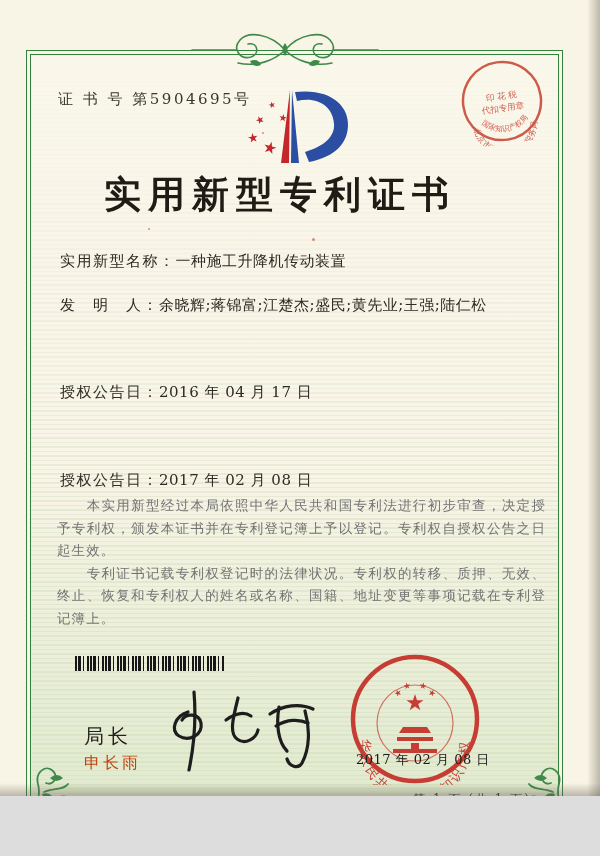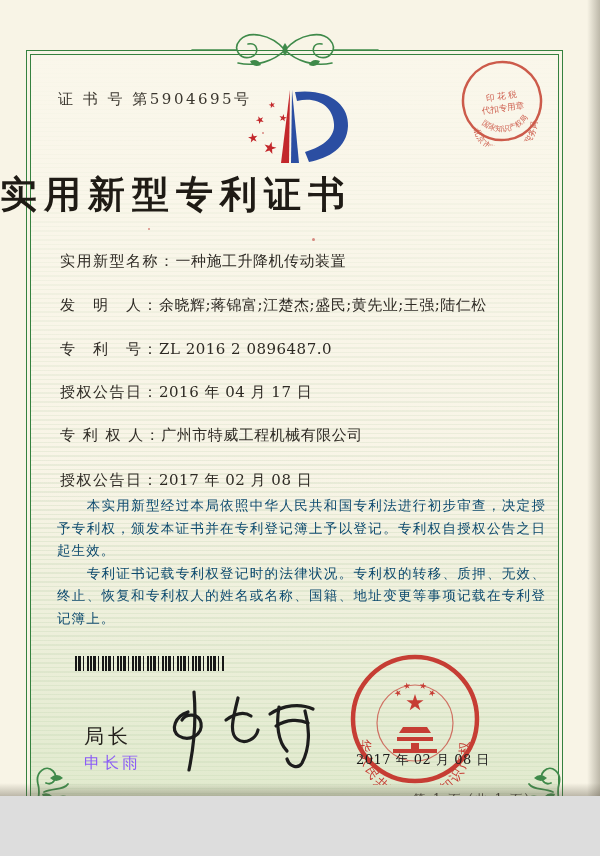--- a/index.html
+++ b/index.html
@@ -24,43 +24,43 @@
     background:linear-gradient(180deg,rgba(250,247,235,.95) 0%,rgba(250,247,235,.35) 40%,rgba(250,247,235,0) 60%),
                linear-gradient(180deg,rgba(0,0,0,0) 55%,rgba(198,222,178,.5) 100%);}
 
   .ornament{position:absolute;z-index:2;}
   .top-ornament{left:190px;top:27px;}
   .corner-left{left:30px;top:742px;}
   .corner-right{left:477px;top:742px;transform:scaleX(-1);}
 
   .cert-no{position:absolute;left:58px;top:90px;font-size:15px;letter-spacing:2.5px;
     color:#3a362e;z-index:3;}
-  .title{position:absolute;left:0;right:40px;top:170px;text-align:left;
+  .title{position:absolute;left:0;right:40px;top:170px;text-align:center;
     font-size:37px;font-weight:bold;letter-spacing:7px;color:#1f1b15;z-index:3;}
 
   .field-row{position:absolute;left:60px;font-size:15px;letter-spacing:.5px;
     white-space:nowrap;z-index:3;}
   .field-row .lab{letter-spacing:1.5px;}
   .f0{top:252px}.f1{top:296px}.f2{top:340px}.f3{top:383px}.f4{top:426px}.f5{top:471px}
 
   .body-text{position:absolute;left:57px;top:494px;width:489px;font-size:13.5px;
-    line-height:22.6px;letter-spacing:1.1px;text-align:justify;z-index:3;color:#0c4a6e;}
+    line-height:22.6px;letter-spacing:1.1px;text-align:justify;z-index:3;color:#737373;}
   .body-text p{margin:0;text-indent:2.2em;}
 
   .barcode{position:absolute;left:75px;top:656px;width:150px;height:15px;z-index:3;
     background:repeating-linear-gradient(90deg,
       #171717 0 2px,rgba(0,0,0,0) 2px 3px,
       #171717 3px 6px,rgba(0,0,0,0) 6px 8px,
       #171717 8px 9px,rgba(0,0,0,0) 9px 12px,
       #171717 12px 14px,rgba(0,0,0,0) 14px 15px);}
 
   .director-title{position:absolute;left:84px;top:723px;font-family:"DejaVu Sans","Liberation Sans",sans-serif;
     font-size:20px;letter-spacing:4px;color:#26231e;z-index:3;}
   .director-name{position:absolute;left:84px;top:753px;font-family:"DejaVu Sans","Liberation Sans",sans-serif;
-    font-size:16px;letter-spacing:3px;color:#8b5cf6;z-index:3;}
+    font-size:16px;letter-spacing:3px;color:#c2410c;z-index:3;}
 
   .signature{position:absolute;left:158px;top:684px;z-index:4;}
 
   .seal{position:absolute;left:349px;top:653px;z-index:3;opacity:.95;}
   .seal-date{position:absolute;left:356px;top:751px;font-size:13px;letter-spacing:.5px;
     color:#1b1b1b;white-space:nowrap;z-index:4;}
 
   .tax-stamp{position:absolute;left:459px;top:58px;transform:rotate(-8deg);z-index:3;opacity:.9;}
 
   .page-footer{position:absolute;left:26px;top:791px;width:505px;text-align:right;
@@ -156,28 +156,22 @@
   </svg>
 
   <div class="title">实用新型专利证书</div>
 
   <div class="field-row f1">
     <span class="lab">发　明　人：</span><span>余晓辉;蒋锦富;江楚杰;盛民;黄先业;王强;陆仁松</span>
   </div>
   <div class="field-row f0">
     <span class="lab">实用新型名称：</span><span>一种施工升降机传动装置</span>
   </div>
-  <div class="field-row f2">
-    <span class="lab">专　利　号：</span><span>ZL 2016 2 0896487.0</span>
-  </div>
   <div class="field-row f3">
     <span class="lab">授权公告日：</span><span>2016 年 04 月 17 日</span>
-  </div>
-  <div class="field-row f4">
-    <span class="lab">专 利 权 人：</span><span>广州市特威工程机械有限公司</span>
   </div>
   <div class="field-row f5">
     <span class="lab">授权公告日：</span><span>2017 年 02 月 08 日</span>
   </div>
 
   <div class="body-text">
     <p>本实用新型经过本局依照中华人民共和国专利法进行初步审查，决定授予专利权，颁发本证书并在专利登记簿上予以登记。专利权自授权公告之日起生效。</p>
     <p>专利证书记载专利权登记时的法律状况。专利权的转移、质押、无效、终止、恢复和专利权人的姓名或名称、国籍、地址变更等事项记载在专利登记簿上。</p>
   </div>
 

